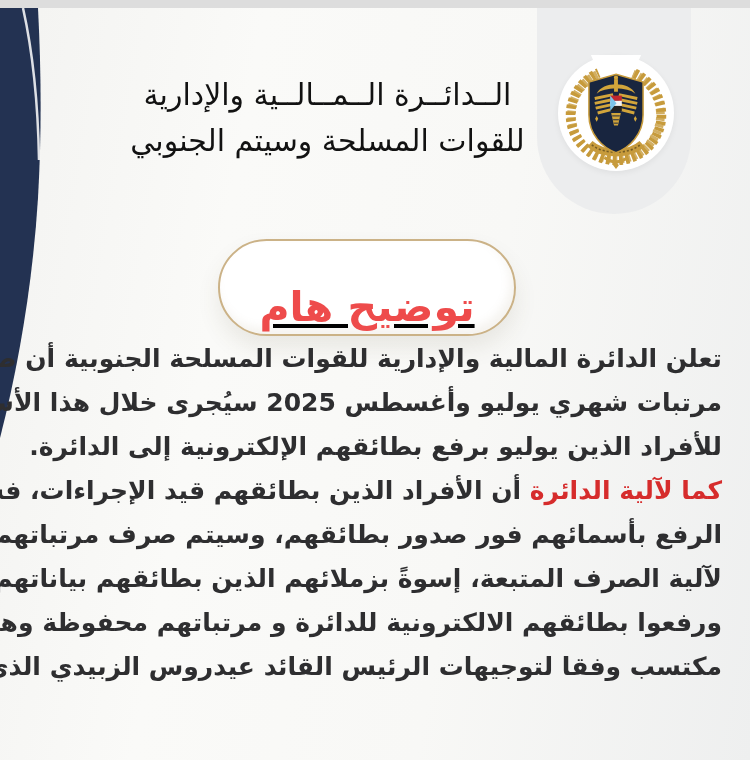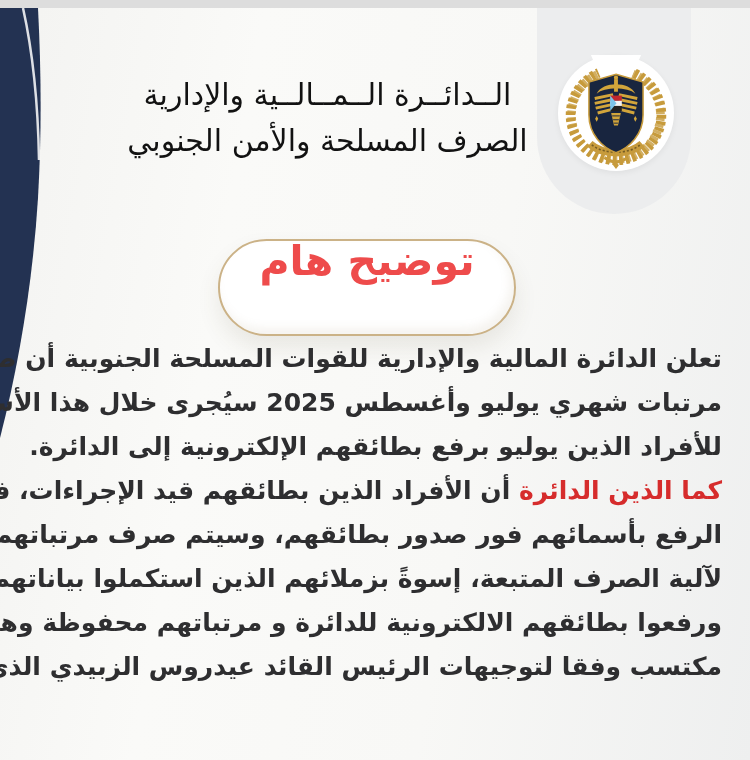--- a/index.html
+++ b/index.html
@@ -55,23 +55,24 @@
   
   .badge-pill{
     position:absolute;
     left:218px;top:231px;
     width:298px;height:97px;
     background:#ffffff;
     border:2px solid #cbb287;
     border-radius:60px;
     box-sizing:border-box;
     display:flex;
-    align-items:flex-start;
+    align-items:flex-end;
     justify-content:center;
     box-shadow:0 12px 22px rgba(90,80,50,0.10), inset -4px -6px 10px rgba(160,140,95,0.10);
+    text-decoration:underline;
   }
   .badge-label{
     color:#ee4b4b;
     font-size:41px;
     font-weight:bold;
     line-height:1;
     padding-bottom:6px;
   }
   
   .body-text{
@@ -134,31 +135,31 @@
       <path d="M55,60 L65,60 L62,73 L58,73 Z" fill="#d2a53b"></path>
       <path d="M56,63 L64,63 M57,67 L63,67 M58,70.5 L62,70.5" stroke="#18253f" stroke-width="1" fill="none"></path>
 
       <polygon points="40,63 41.6,66 40,69 38.4,66" fill="#d2a53b"></polygon>
       <polygon points="80,63 81.6,66 80,69 78.4,66" fill="#d2a53b"></polygon>
     </svg>
   </div>
 
   <div class="header-title">
     <div>الــدائــرة الــمــالــية والإدارية</div>
-    <div>الصرف المسلحة والأمن الجنوبي</div>
+    <div>للقوات المسلحة وسيتم الجنوبي</div>
   </div>
 
   <div class="badge-pill">
     <span class="badge-label">توضيح هام</span>
   </div>
 
   <div class="body-text">
     <div class="body-line">تعلن الدائرة المالية والإدارية للقوات المسلحة الجنوبية أن صرف</div>
     <div class="body-line">مرتبات شهري يوليو وأغسطس 2025 سيُجرى خلال هذا الأسبوع</div>
     <div class="body-line">للأفراد الذين يوليو برفع بطائقهم الإلكترونية إلى الدائرة.</div>
-    <div class="body-line"><span class="red-inline">كما الذين الدائرة</span><span> أن الأفراد الذين بطائقهم قيد الإجراءات، فسيتم</span></div>
+    <div class="body-line"><span class="red-inline">كما لآلية الدائرة</span><span> أن الأفراد الذين بطائقهم قيد الإجراءات، فسيتم</span></div>
     <div class="body-line">الرفع بأسمائهم فور صدور بطائقهم، وسيتم صرف مرتباتهم وفقاً</div>
-    <div class="body-line">لآلية الصرف المتبعة، إسوةً بزملائهم الذين استكملوا بياناتهم</div>
+    <div class="body-line">لآلية الصرف المتبعة، إسوةً بزملائهم الذين بطائقهم بياناتهم</div>
     <div class="body-line">ورفعوا بطائقهم الالكترونية للدائرة و مرتباتهم محفوظة وهي حق</div>
     <div class="body-line">مكتسب وفقا لتوجيهات الرئيس القائد عيدروس الزبيدي الذي</div>
   </div>
 
 </div>
 
 </body></html>

